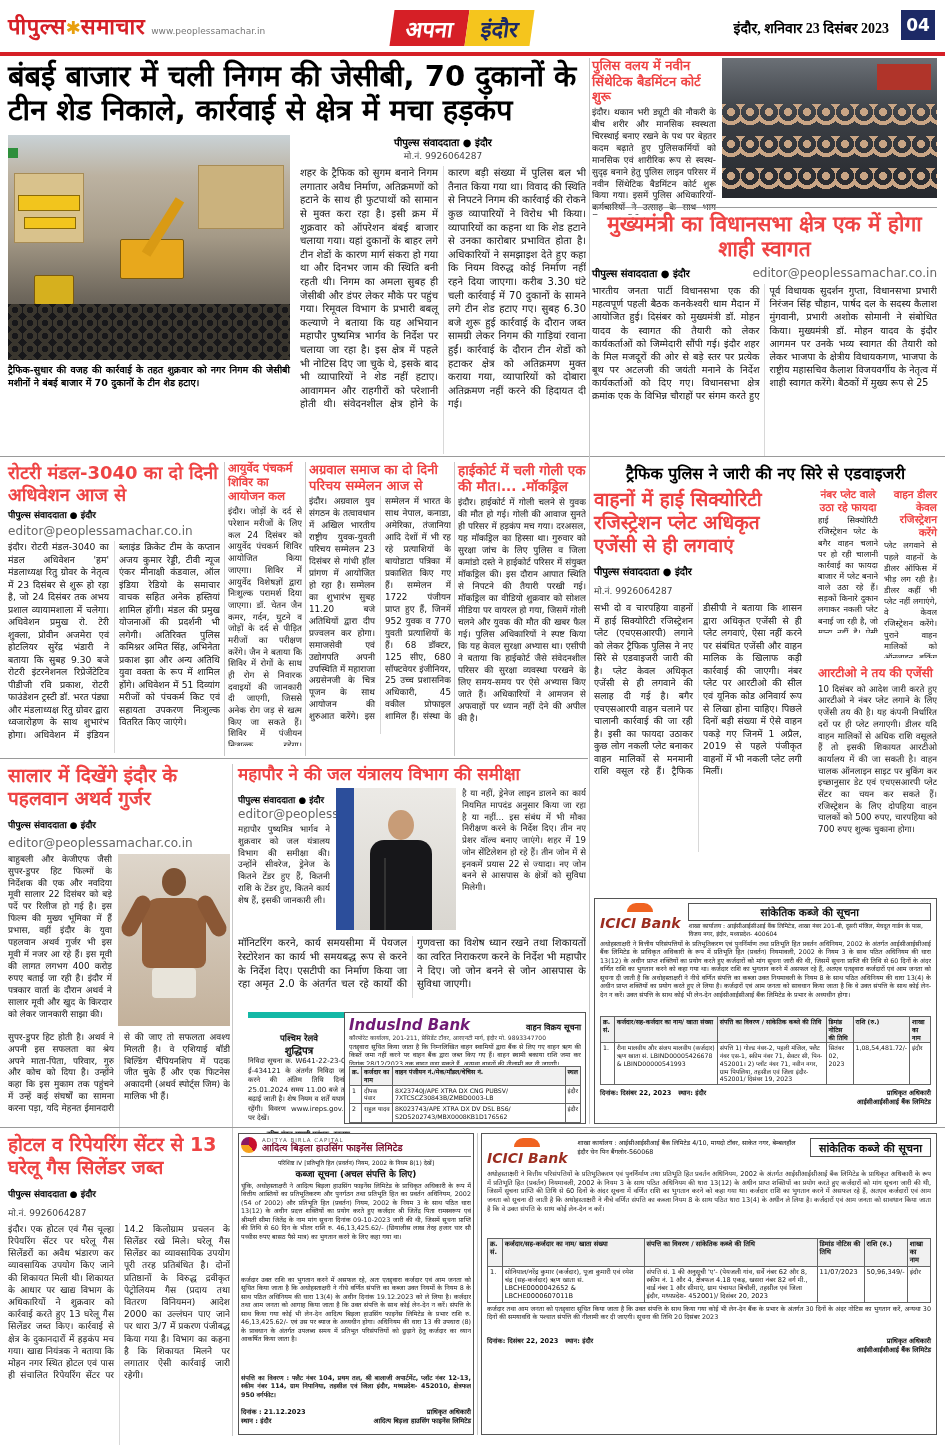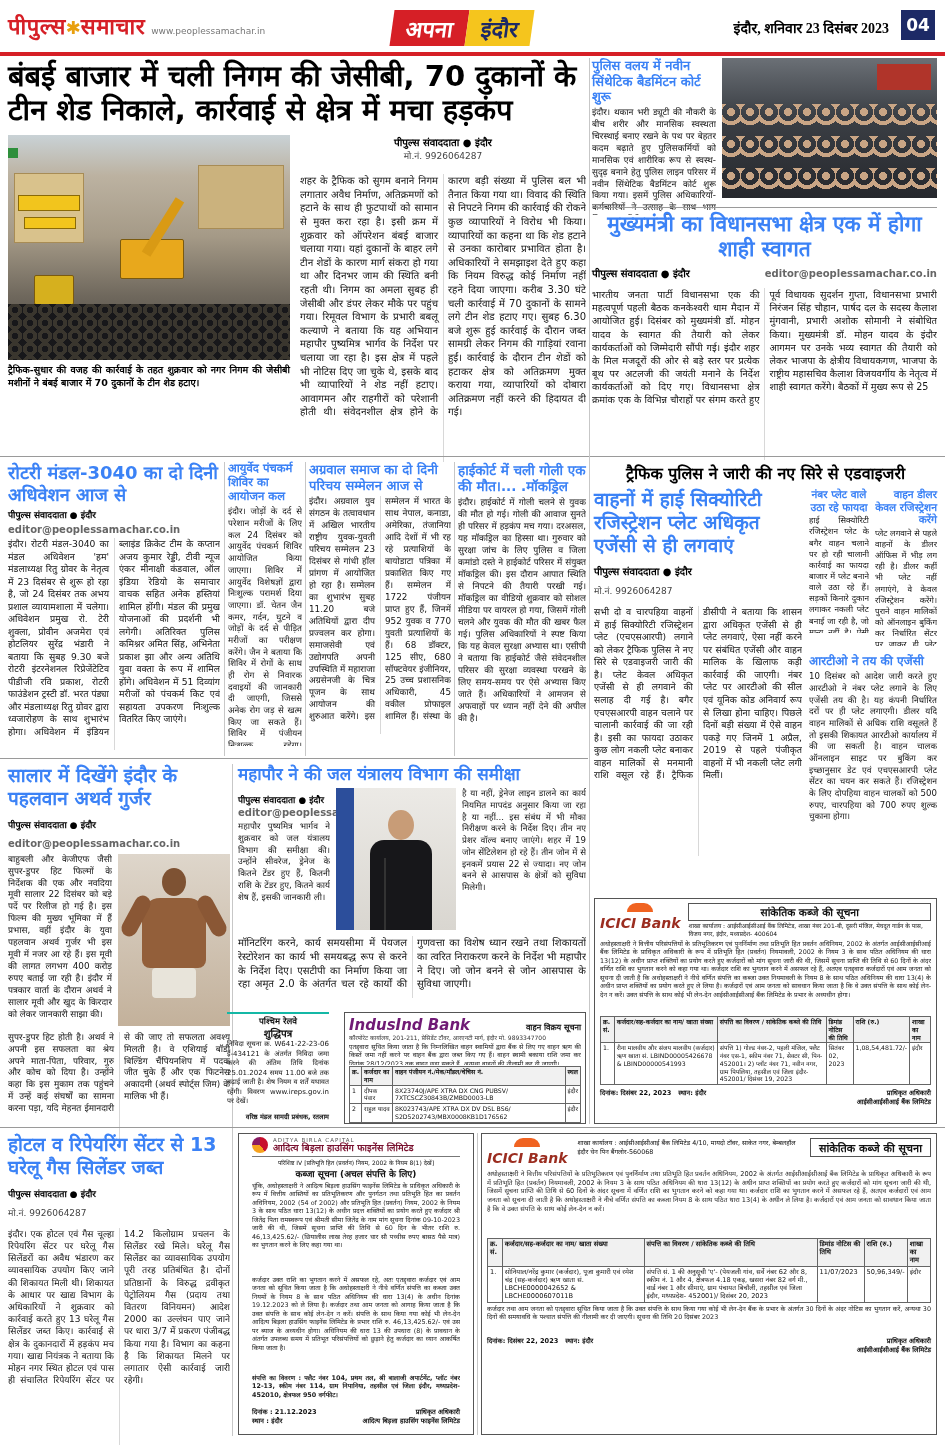--- a/index.html
+++ b/index.html
@@ -15,26 +15,26 @@
   .banner-red{background:#d61f26;color:#fff;font-weight:bold;font-size:22px;padding:3px 14px;}
   .banner-yel{background:#f5c51d;color:#1d2a66;font-weight:bold;font-size:22px;padding:3px 14px;}
   .dateline{font-family:"Liberation Serif",serif;color:#000000;font-size:14px;font-weight:bold;}
   .pagenum{background:#1d2a66;color:#fff;font-weight:bold;font-size:17px;
            width:34px;height:30px;display:flex;align-items:center;justify-content:center;}
   .redline{background:#d61f26;height:4px;}
   
   .hline{background:#9a9a9a;height:1px;}
   .vline{background:#c7c7c7;width:1px;}
   .h-lead{font-size:29px;line-height:1.16;font-weight:bold;color:#000;}
-  .h-sec{font-weight:bold;color:#3b82f6;line-height:1.2;}
+  .h-sec{font-weight:bold;color:#ef4444;line-height:1.2;}
   .byline{font-size:10px;font-weight:bold;color:#000;}
   .contact{font-size:9px;color:#444;}
-  .email{font-size:10px;color:#666;font-weight:bold;}
+  .email{font-size:12px;color:#666;}
   .body-txt{font-size:10px;line-height:1.36;text-align:justify;color:#141414;overflow:hidden;}
-  .cols2{column-count:2;column-gap:10px;column-rule:1px solid #d8d8d8;margin-top:8px;}
+  .cols2{column-count:2;column-gap:10px;column-rule:1px solid #d8d8d8;}
   .caption{font-size:9.5px;font-weight:bold;line-height:1.3;color:#000;text-align:justify;}
   .kicker{font-size:16px;font-weight:bold;text-align:center;color:#000;}
   
   .ph{position:relative;overflow:hidden;background:#ccc;}
   .ph-lead{background:linear-gradient(180deg,#c9d2d6 0%,#bcb2a1 18%,#a59a87 45%,#6e675c 72%,#49453d 100%);}
   .pl-bldg{position:absolute;background:#d9c28c;border:1px solid #a88c55;}
   .pl-banner{position:absolute;background:#f2c51d;border:1px solid #8a6a08;}
   .pl-jcb{position:absolute;background:#e8a81c;border:1px solid #7a5a10;border-radius:2px;}
   .pl-arm{position:absolute;background:#d99a14;transform:rotate(32deg);}
   .pl-crowd{position:absolute;left:0;right:0;bottom:0;height:56px;
@@ -174,21 +174,21 @@
 
   <div class="abs" style="left:458px;top:462px;width:128px;height:294px;">
     <div class="h-sec" style="font-size:13.5px;">हाईकोर्ट में चली गोली एक की मौत।... .मॉकड्रिल</div>
     <div class="body-txt" style="font-size:8.8px;height:240px;margin-top:3px;">इंदौर। हाईकोर्ट में गोली चलने से युवक की मौत हो गई। गोली की आवाज सुनते ही परिसर में हड़कंप मच गया। दरअसल, यह मॉकड्रिल का हिस्सा था। गुरुवार को सुरक्षा जांच के लिए पुलिस व जिला कमांडो दस्ते ने हाईकोर्ट परिसर में संयुक्त मॉकड्रिल की। इस दौरान आपात स्थिति से निपटने की तैयारी परखी गई। मॉकड्रिल का वीडियो शुक्रवार को सोशल मीडिया पर वायरल हो गया, जिसमें गोली चलने और युवक की मौत की खबर फैल गई। पुलिस अधिकारियों ने स्पष्ट किया कि यह केवल सुरक्षा अभ्यास था। एसीपी ने बताया कि हाईकोर्ट जैसे संवेदनशील परिसर की सुरक्षा व्यवस्था परखने के लिए समय-समय पर ऐसे अभ्यास किए जाते हैं। अधिकारियों ने आमजन से अफवाहों पर ध्यान नहीं देने की अपील की है।</div>
   </div>
 
   <div class="abs vline" style="left:589px;top:58px;height:1066px;"></div>
 
   <div class="abs" style="left:594px;top:462px;width:343px;height:430px;">
     <div class="kicker">ट्रैफिक पुलिस ने जारी की नए सिरे से एडवाइजरी</div>
-    <div style="display:flex;gap:7px;margin-top:4px;">
+    <div style="display:flex;gap:16px;margin-top:4px;">
       <div style="width:208px;flex:none;">
         <div class="h-sec" style="font-size:19px;">वाहनों में हाई सिक्योरिटी रजिस्ट्रेशन प्लेट अधिकृत एजेंसी से ही लगवाएं</div>
         <div style="margin:4px 0;">
           <span class="byline">पीपुल्स संवाददाता ● इंदौर</span><br>
           <span class="contact">मो.नं. 9926064287</span>
         </div>
         <div class="body-txt cols2" style="height:250px;font-size:9.2px;">सभी दो व चारपहिया वाहनों में हाई सिक्योरिटी रजिस्ट्रेशन प्लेट (एचएसआरपी) लगाने को लेकर ट्रैफिक पुलिस ने नए सिरे से एडवाइजरी जारी की है। प्लेट केवल अधिकृत एजेंसी से ही लगवाने की सलाह दी गई है। बगैर एचएसआरपी वाहन चलाने पर चालानी कार्रवाई की जा रही है। इसी का फायदा उठाकर कुछ लोग नकली प्लेट बनाकर वाहन मालिकों से मनमानी राशि वसूल रहे हैं। ट्रैफिक डीसीपी ने बताया कि शासन द्वारा अधिकृत एजेंसी से ही प्लेट लगवाएं, ऐसा नहीं करने पर संबंधित एजेंसी और वाहन मालिक के खिलाफ कड़ी कार्रवाई की जाएगी। नंबर प्लेट पर आरटीओ की सील एवं यूनिक कोड अनिवार्य रूप से लिखा होना चाहिए। पिछले दिनों बड़ी संख्या में ऐसे वाहन पकड़े गए जिनमें 1 अप्रैल, 2019 से पहले पंजीकृत वाहनों में भी नकली प्लेट लगी मिलीं।</div>
       </div>
       <div style="flex:1;display:flex;flex-direction:column;">
         <div style="display:flex;gap:6px;">
@@ -244,21 +244,21 @@
         <div class="pm-band"></div>
         <div class="pm-head" style="left:52px;top:22px;width:26px;height:30px;"></div>
         <div class="pm-torso" style="left:34px;top:52px;width:62px;height:90px;"></div>
         <div class="pm-mic" style="left:48px;top:70px;height:72px;"></div>
       </div>
       <div class="body-txt" style="flex:1;font-size:8.6px;height:142px;">है या नहीं, ड्रेनेज लाइन डालने का कार्य नियमित मापदंड अनुसार किया जा रहा है या नहीं... इस संबंध में भी मौका निरीक्षण करने के निर्देश दिए। तीन नए प्रेशर वॉल्व बनाए जाएंगे। शहर में 19 जोन सेंटिलेशन हो रहे हैं। तीन जोन में से इनकमें प्रयास 22 से ज्यादा। नए जोन बनने से आसपास के क्षेत्रों को सुविधा मिलेगी।</div>
     </div>
     <div class="body-txt cols2" style="font-size:10px;height:62px;margin-top:6px;">मॉनिटरिंग करने, कार्य समयसीमा में पेयजल रेस्टोरेशन का कार्य भी समयबद्ध रूप से करने के निर्देश दिए। एसटीपी का निर्माण किया जा रहा अमृत 2.0 के अंतर्गत चल रहे कार्यों की गुणवत्ता का विशेष ध्यान रखने तथा शिकायतों का त्वरित निराकरण करने के निर्देश भी महापौर ने दिए। जो जोन बनने से जोन आसपास के सुविधा जाएगी।</div>
   </div>
 
-  <div class="abs" style="left:227px;top:1012px;width:102px;height:112px;border-top:2px solid #14b8a6;padding-top:1px;">
+  <div class="abs" style="left:248px;top:1012px;width:102px;height:112px;border-top:6px solid #14b8a6;padding-top:14px;">
     <div style="font-size:8.5px;font-weight:bold;text-align:center;">पश्चिम रेलवे</div>
     <div class="ad-title" style="font-size:10px;">शुद्धिपत्र</div>
     <div class="body-txt" style="font-size:7px;height:72px;">निविदा सूचना क्र. W641-22-23-06 ई-434121 के अंतर्गत निविदा जमा करने की अंतिम तिथि दिनांक 25.01.2024 समय 11.00 बजे तक बढ़ाई जाती है। शेष नियम व शर्तें यथावत रहेंगी। विवरण www.ireps.gov.in पर देखें।</div>
     <div style="font-size:6.5px;font-weight:bold;text-align:right;">वरिष्ठ मंडल सामग्री प्रबंधक, रतलाम</div>
   </div>
 
   <div class="abs ad" style="left:344px;top:1012px;width:242px;height:112px;padding:3px 4px;">
     <div style="display:flex;align-items:baseline;justify-content:space-between;">
       <span class="indus-brand">IndusInd Bank</span>
       <span class="ad-title" style="font-size:8px;">वाहन विक्रय सूचना</span>
@@ -341,21 +341,21 @@
 
   <div class="abs" style="left:8px;top:1133px;width:222px;height:302px;">
     <div class="h-sec" style="font-size:19px;">होटल व रिपेयरिंग सेंटर से 13 घरेलू गैस सिलेंडर जब्त</div>
     <div style="margin:3px 0;">
       <span class="byline" style="font-size:9px;">पीपुल्स संवाददाता ● इंदौर</span><br>
       <span class="contact">मो.नं. 9926064287</span>
     </div>
     <div class="body-txt cols2" style="font-size:9px;height:222px;">इंदौर। एक होटल एवं गैस चूल्हा रिपेयरिंग सेंटर पर घरेलू गैस सिलेंडरों का अवैध भंडारण कर व्यावसायिक उपयोग किए जाने की शिकायत मिली थी। शिकायत के आधार पर खाद्य विभाग के अधिकारियों ने शुक्रवार को कार्रवाई करते हुए 13 घरेलू गैस सिलेंडर जब्त किए। कार्रवाई से क्षेत्र के दुकानदारों में हड़कंप मच गया। खाद्य नियंत्रक ने बताया कि मोहन नगर स्थित होटल एवं पास ही संचालित रिपेयरिंग सेंटर पर 14.2 किलोग्राम प्रचलन के सिलेंडर रखे मिले। घरेलू गैस सिलेंडर का व्यावसायिक उपयोग पूरी तरह प्रतिबंधित है। दोनों प्रतिष्ठानों के विरुद्ध द्रवीकृत पेट्रोलियम गैस (प्रदाय तथा वितरण विनियमन) आदेश 2000 का उल्लंघन पाए जाने पर धारा 3/7 में प्रकरण पंजीबद्ध किया गया है। विभाग का कहना है कि शिकायत मिलने पर लगातार ऐसी कार्रवाई जारी रहेगी।</div>
   </div>
 
-  <div class="abs ad" style="left:238px;top:1133px;width:236px;height:302px;padding:3px 13px;">
+  <div class="abs ad" style="left:238px;top:1133px;width:236px;height:302px;padding:3px 2px;">
     <div style="display:flex;gap:5px;align-items:center;border-bottom:1px solid #777;padding-bottom:2px;">
       <div class="abc-dot"></div>
       <div>
         <div style="font-size:5.5px;color:#555;letter-spacing:1px;">ADITYA BIRLA CAPITAL</div>
         <div class="abc-name">आदित्य बिड़ला हाउसिंग फाइनेंस लिमिटेड</div>
       </div>
     </div>
     <div style="font-size:6px;text-align:center;margin-top:2px;">परिशिष्ट IV [प्रतिभूति हित (प्रवर्तन) नियम, 2002 के नियम 8(1) देखें]</div>
     <div class="ad-title" style="font-size:9px;">कब्जा सूचना (अचल संपत्ति के लिए)</div>
     <div class="ad-legal" style="height:92px;margin-top:2px;">चूंकि, अधोहस्ताक्षरी ने आदित्य बिड़ला हाउसिंग फाइनेंस लिमिटेड के प्राधिकृत अधिकारी के रूप में वित्तीय आस्तियों का प्रतिभूतिकरण और पुनर्गठन तथा प्रतिभूति हित का प्रवर्तन अधिनियम, 2002 (54 of 2002) और प्रतिभूति हित (प्रवर्तन) नियम, 2002 के नियम 3 के साथ पठित धारा 13(12) के अधीन प्रदत्त शक्तियों का प्रयोग करते हुए कर्जदार श्री जितेंद्र पिता रामस्वरूप एवं श्रीमती सीमा जितेंद्र के नाम मांग सूचना दिनांक 09-10-2023 जारी की थी, जिसमें सूचना प्राप्ति की तिथि से 60 दिन के भीतर राशि रु. 46,13,425.62/- (छियालीस लाख तेरह हजार चार सौ पच्चीस रुपए बासठ पैसे मात्र) का भुगतान करने के लिए कहा गया था।</div>

